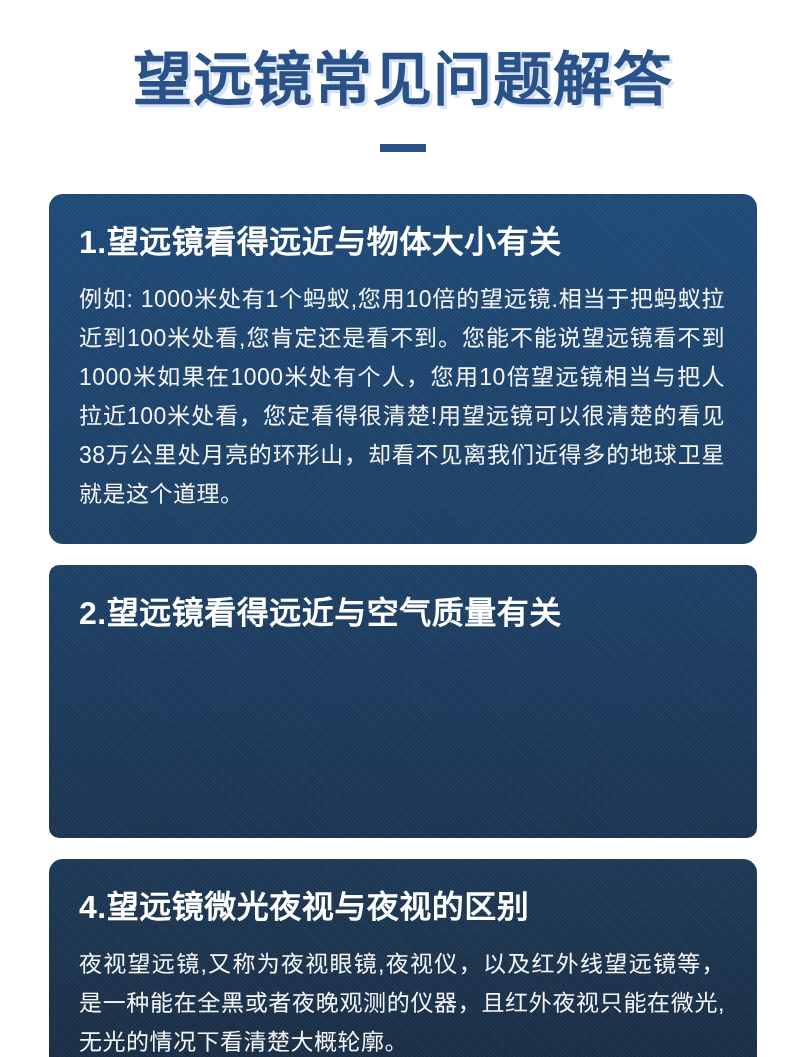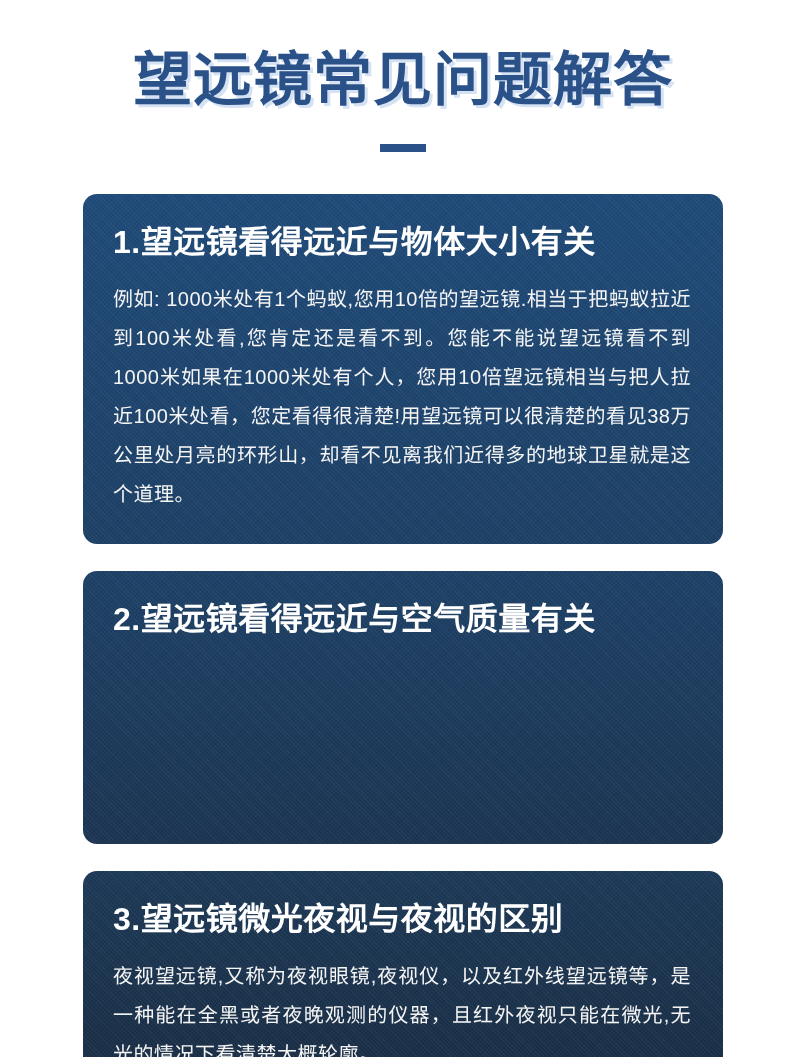--- a/index.html
+++ b/index.html
@@ -27,22 +27,22 @@
     width: 46px;
     height: 7px;
     margin: 24px auto 0;
     background: #2b5189;
   }
   .cards {
     margin-top: 38px;
   }
   .card {
     position: relative;
-    width: 640px;
-    margin: 0 auto 27px;
+    width: 708px;
+    margin: 0 auto 21px;
     border-radius: 14px;
     padding: 24px 28px 26px 26px;
     color: #fafafa;
     overflow: hidden;
   }
   
   .card-1 { background: linear-gradient(180deg, #1f4b7a, #1e4166); min-height: 269px; }
   .card-2 { background: linear-gradient(180deg, #1e4268, #1c3553); min-height: 273px; }
   .card-3 { background: linear-gradient(180deg, #1d3a58, #1a2c42); min-height: 251px; }
   
@@ -59,21 +59,21 @@
   .card > * { position: relative; z-index: 1; }
   .card-heading {
     font-size: 32px;
     line-height: 40px;
     font-weight: bold;
     color: #ffffff;
     margin-bottom: 10px;
     letter-spacing: 0.5px;
   }
   .card-paragraph {
-    font-size: 20px;
+    font-size: 23px;
     line-height: 39px;
     letter-spacing: 0.5px;
     color: #f5f5f5;
     text-align: justify;
   }
   .card-paragraph + .card-paragraph {
     margin-top: 14px;
   }
 </style>
 </head>
@@ -85,23 +85,23 @@
 
   <div class="title-divider" style="background: rgb(43, 81, 137);"></div>
 
   <div class="cards">
 
     <section class="card card-1" style="background: linear-gradient(rgb(31, 75, 122), rgb(30, 65, 102));">
       <h2 class="card-heading">1.望远镜看得远近与物体大小有关</h2>
       <p class="card-paragraph">例如: 1000米处有1个蚂蚁,您用10倍的望远镜.相当于把蚂蚁拉近到100米处看,您肯定还是看不到。您能不能说望远镜看不到1000米如果在1000米处有个人，您用10倍望远镜相当与把人拉近100米处看，您定看得很清楚!用望远镜可以很清楚的看见38万公里处月亮的环形山，却看不见离我们近得多的地球卫星就是这个道理。</p>
     </section>
 
-    <section class="card card-2" style="background: linear-gradient(rgb(30, 66, 104), rgb(28, 53, 83));">
+    <section class="card card-2" style="background: linear-gradient(rgb(30, 66, 104), rgb(28, 53, 83)); border-radius: 10px;">
       <h2 class="card-heading">2.望远镜看得远近与空气质量有关</h2>
     </section>
 
     <section class="card card-3" style="background: linear-gradient(rgb(29, 58, 88), rgb(26, 44, 66));">
-      <h2 class="card-heading">3.望远镜微光夜视与夜视的区别</h2>
+      <h2 class="card-heading">4.望远镜微光夜视与夜视的区别</h2>
       <p class="card-paragraph">夜视望远镜,又称为夜视眼镜,夜视仪，以及红外线望远镜等，是一种能在全黑或者夜晚观测的仪器，且红外夜视只能在微光,无光的情况下看清楚大概轮廓。</p>
     </section>
 
   </div>
 </div>
 
 </body></html>

